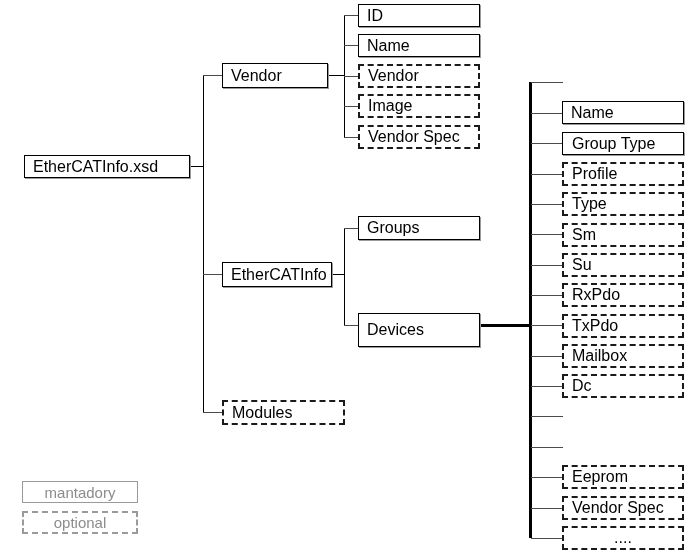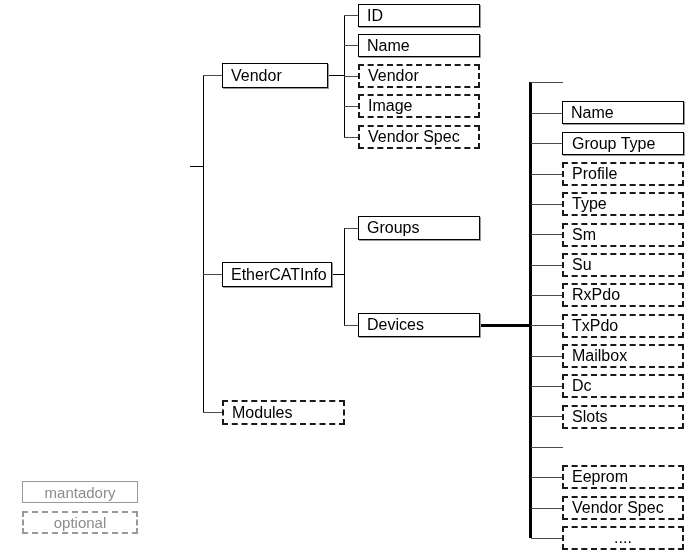--- a/index.html
+++ b/index.html
@@ -112,45 +112,45 @@
   <div class="line h" style="left:531px; top:295px; width:32px;"></div>
   <div class="line h" style="left:531px; top:325px; width:32px;"></div>
   <div class="line h" style="left:531px; top:356px; width:32px;"></div>
   <div class="line h" style="left:531px; top:386px; width:32px;"></div>
   <div class="line h" style="left:531px; top:416px; width:32px;"></div>
   <div class="line h" style="left:531px; top:447px; width:32px;"></div>
   <div class="line h" style="left:531px; top:477px; width:32px;"></div>
   <div class="line h" style="left:531px; top:508px; width:32px;"></div>
   <div class="line h" style="left:531px; top:538px; width:32px;"></div>
 
+  <div class="node mandatory" style="left:24px; top:155px; width:166px; height:23px;">EtherCATInfo.xsd</div>
 
   <div class="node mandatory" style="left:222px; top:63px; width:106px; height:25px;">Vendor</div>
   <div class="node mandatory" style="left:222px; top:262px; width:110px; height:25px;">EtherCATInfo</div>
   <div class="node mandatory" style="left:358px; top:4px; width:122px; height:23px;">ID</div>
 
   <div class="node optional" style="left:222px; top:400px; width:123px; height:25px;">Modules</div>
   <div class="node mandatory" style="left:358px; top:34px; width:122px; height:23px;">Name</div>
   <div class="node optional" style="left:358px; top:64px; width:122px; height:24px;">Vendor</div>
   <div class="node optional" style="left:358px; top:94px; width:122px; height:24px;">Image</div>
   <div class="node optional" style="left:358px; top:125px; width:122px; height:24px;">Vendor Spec</div>
 
   <div class="node mandatory" style="left:358px; top:216px; width:122px; height:24px;">Groups</div>
-  <div class="node mandatory" style="left:358px; top:313px; width:122px; height:24px;">Devices</div>
+  <div class="node mandatory" style="left:358px; top:313px; width:122px; height:34px;">Devices</div>
 
   <div class="node mandatory" style="left:562px; top:101px; width:122px; height:23px;">Name</div>
   <div class="node mandatory" style="left:562px; top:132px; width:122px; height:23px;padding-left:9px;">Group Type</div>
   <div class="node optional" style="left:562px; top:162px; width:122px; height:24px;">Profile</div>
   <div class="node optional" style="left:562px; top:192px; width:122px; height:24px;">Type</div>
   <div class="node optional" style="left:562px; top:223px; width:122px; height:24px;">Sm</div>
   <div class="node optional" style="left:562px; top:253px; width:122px; height:24px;">Su</div>
   <div class="node optional" style="left:562px; top:283px; width:122px; height:24px;">RxPdo</div>
   <div class="node optional" style="left:562px; top:314px; width:122px; height:24px;">TxPdo</div>
   <div class="node optional" style="left:562px; top:374px; width:122px; height:24px;">Dc</div>
   <div class="node optional" style="left:562px; top:344px; width:122px; height:24px;">Mailbox</div>
-  <div class="node optional" style="left:562px; top:405px; width:122px; height:24px;">Slots</div>
   <div class="node optional" style="left:562px; top:465px; width:122px; height:24px;">Eeprom</div>
   <div class="node optional" style="left:562px; top:496px; width:122px; height:24px;">Vendor Spec</div>
   <div class="node optional" style="left:562px; top:526px; width:122px; height:24px; justify-content:center; padding-left:0;">....</div>
 
   <div class="legend-item mandatory" style="left:22px; top:481px; width:116px; height:22px;">mantadory</div>
   <div class="legend-item optional" style="left:22px; top:511px; width:116px; height:23px;">optional</div>
 
 </div>
 
 </body></html>

